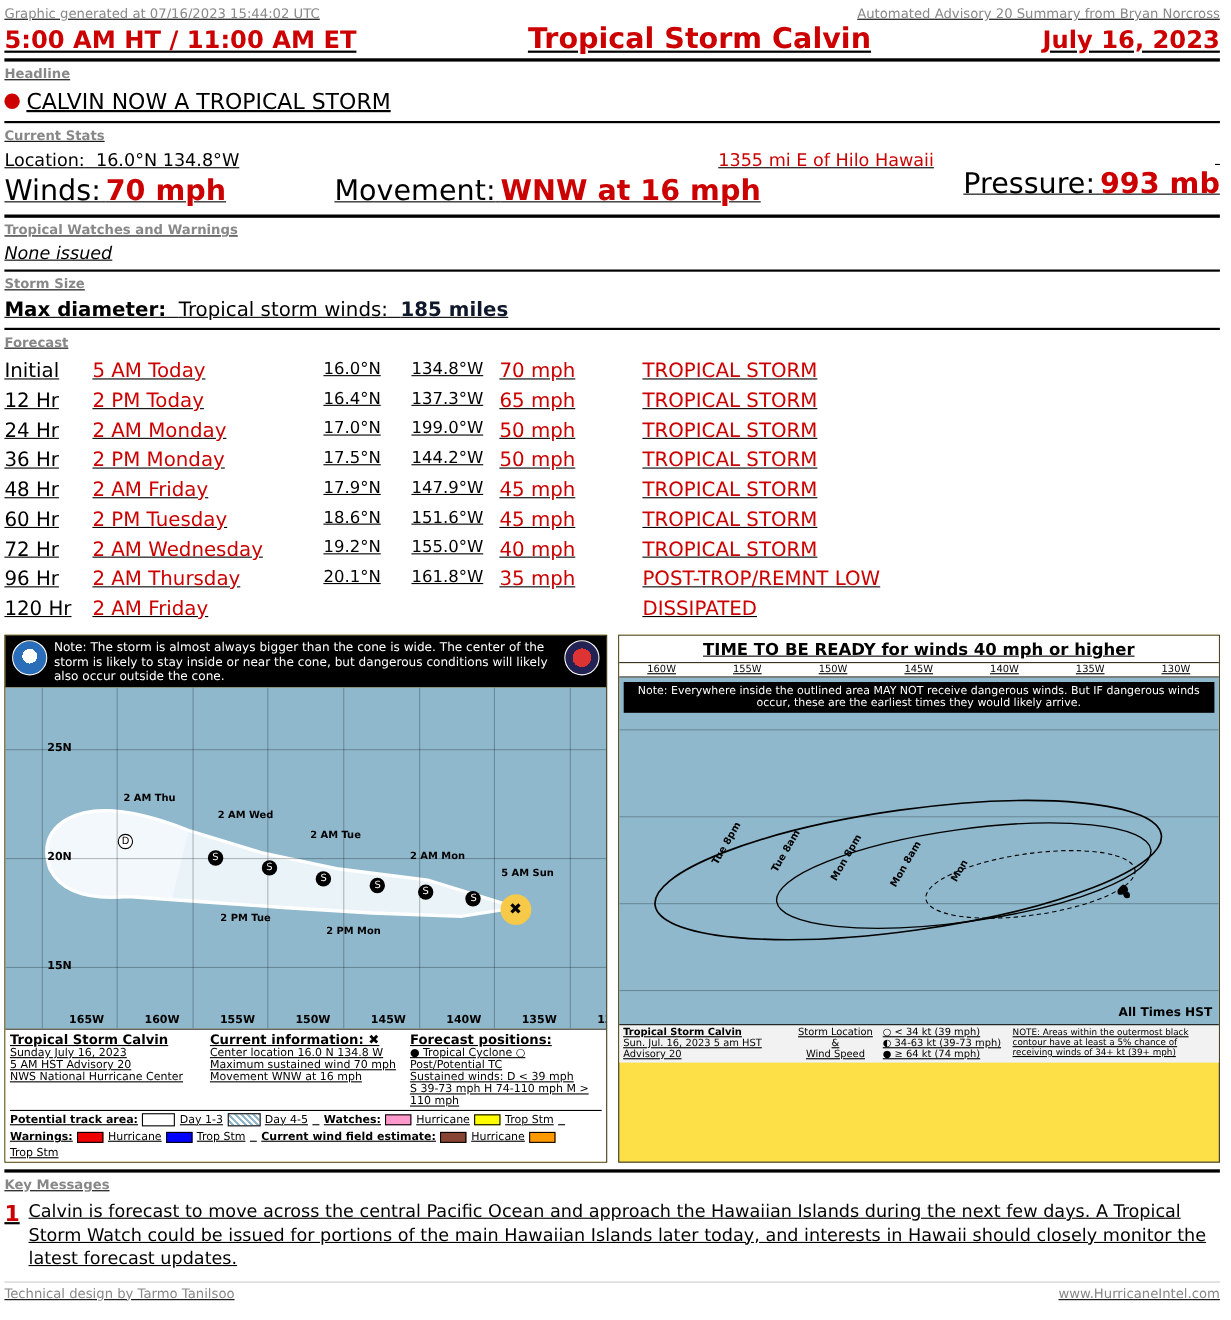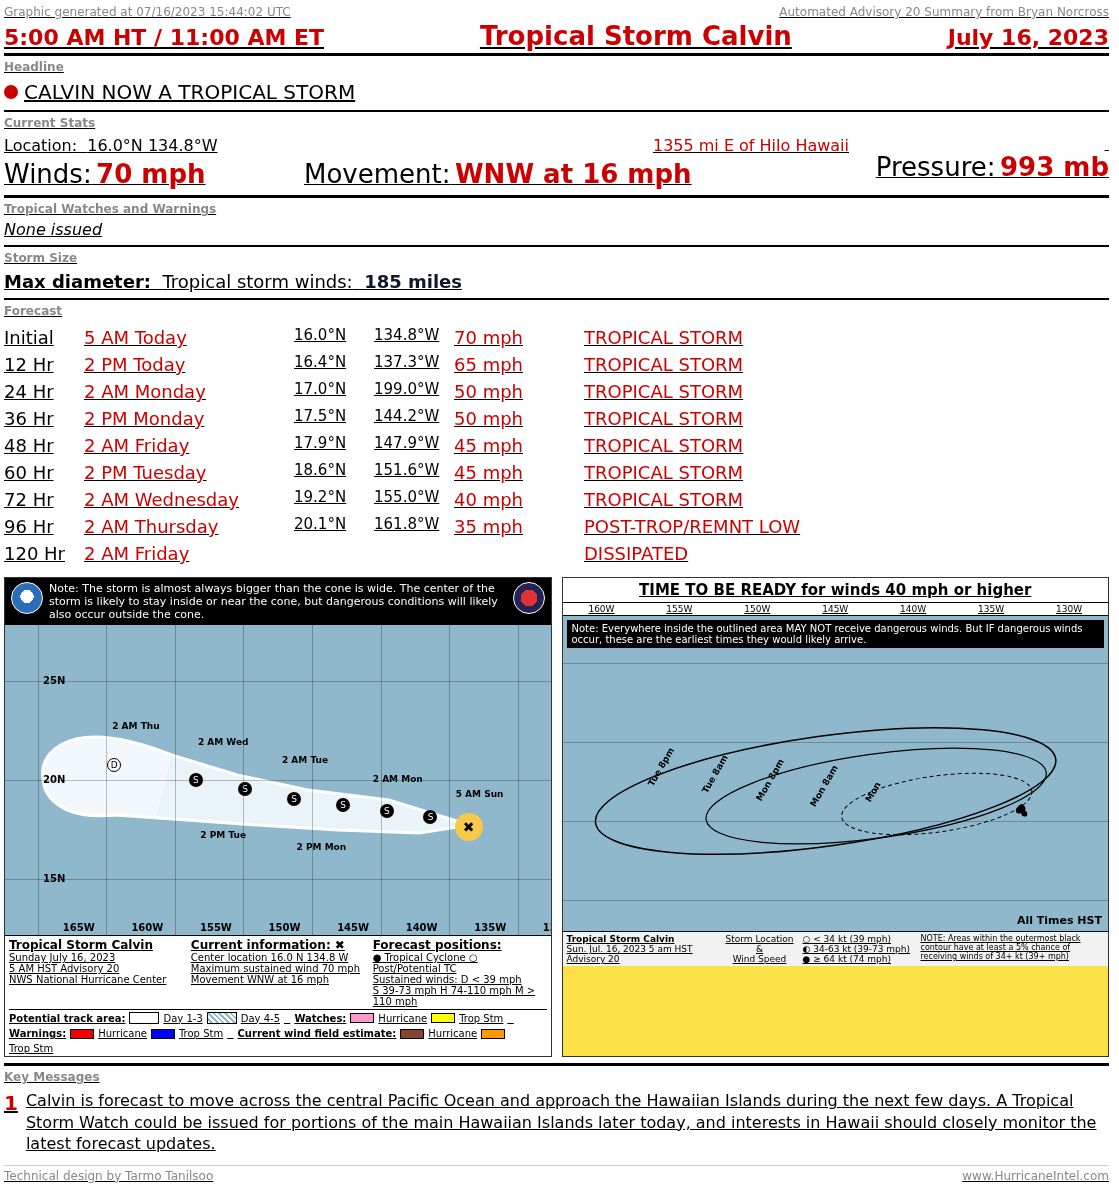--- a/index.html
+++ b/index.html
@@ -52,21 +52,21 @@
   .map-legend { background: #fff; border-top:1px solid #000; padding: 2px 4px; font-size: 10px; }
   .leg-row { display:flex; gap:8px; }
   .leg-col { flex:1; }
   .leg-title { font-weight: bold; font-size: 12px; }
   .leg-bar { border-top:1px solid #000; margin-top:2px; padding-top:2px; display:flex; align-items:center; gap:4px; flex-wrap:wrap; }
   .sw { width:24px; height:10px; display:inline-block; border:1px solid #000; }
   .cone-sw1 { width:30px; height:12px; background:#fff; border:1px solid #000; }
   .cone-sw2 { width:30px; height:12px; background:repeating-linear-gradient(45deg,#fff,#fff 2px,#8fb8cc 2px,#8fb8cc 4px); border:1px solid #000; }
   .map2-title { background:#fff; font-weight:bold; font-size:15px; text-align:center; padding:3px 0; border-bottom:1px solid #000; }
   .map2-axis-top { background:#fff; font-size:9px; display:flex; justify-content:space-around; padding:1px 0; border-bottom:1px solid #000; }
-  .map2-note { position:absolute; top:4px; left:4px; right:4px; background:#000; color:#fff; padding:3px 5px; font-size:10px; }
+  .map2-note { position:absolute; top:4px; left:4px; right:4px; background:#000; color:#fff; padding:3px 5px; font-size:10px;text-align:center; }
   .risk-lbl { position:absolute; font-size:9px; font-weight:bold; transform:translate(-50%,-50%) rotate(-60deg); white-space:nowrap; }
   .map2-bottom { background:#f2f2f2; border-top:1px solid #000; padding:2px 4px; font-size:9px; display:flex; gap:8px; }
   .keymsg { padding: 4px 0 10px 0; }
   .km-row { display:flex; gap:8px; font-size:16px; line-height:1.35; }
   .km-num { color:#c00; font-weight:bold; font-size:20px; }
   .footer { display:flex; justify-content:space-between; color:#888; font-size:12px; border-top:1px solid #ccc; padding-top:3px; }
   .ts-swirl { position:absolute; width:16px; height:16px; transform:translate(-50%,-50%); }
 </style>
 </head>
 <body>

